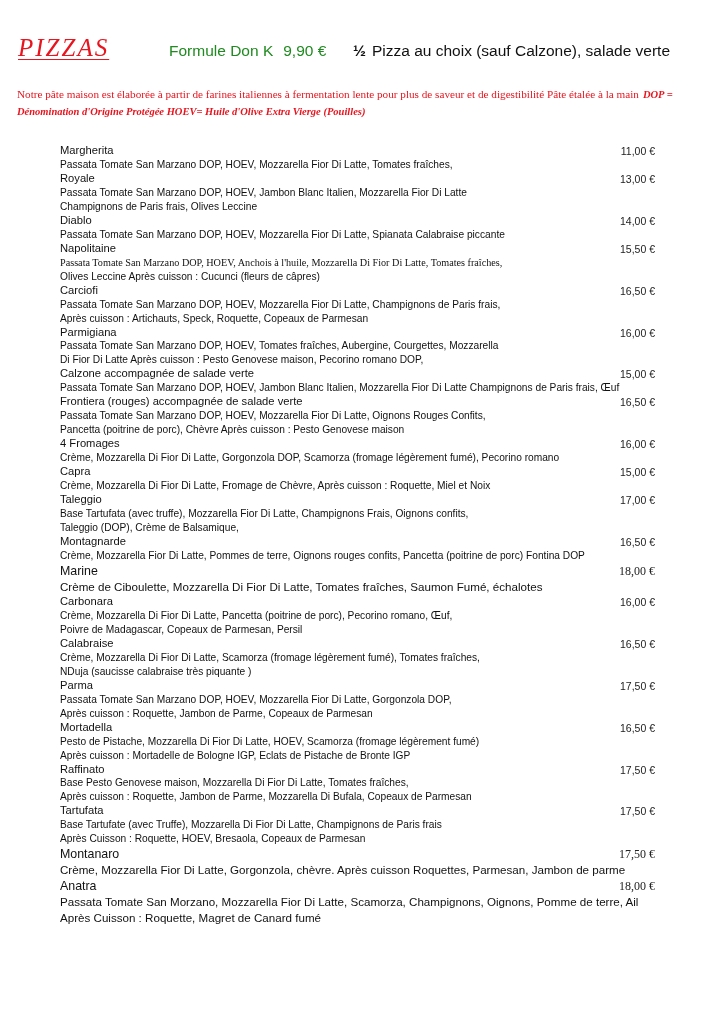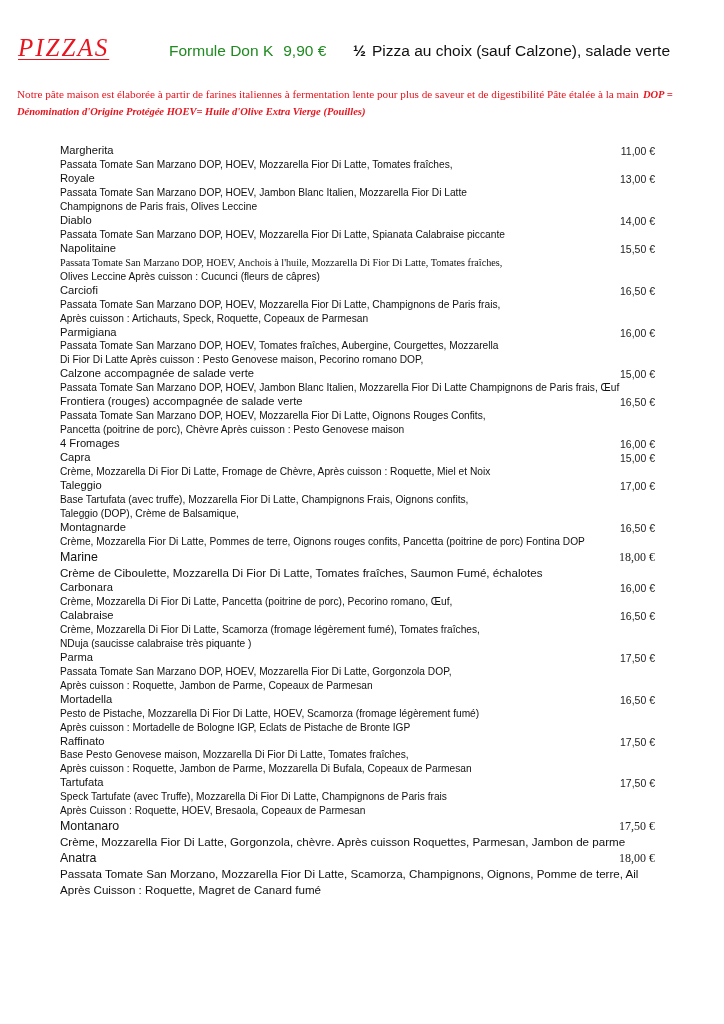--- a/index.html
+++ b/index.html
@@ -81,20 +81,21 @@
     </div>
     <div class="item">
       <div class="name">Frontiera (rouges) accompagnée de salade verte</div>
       <div class="price-r">16,50 €</div>
       <div class="desc">Passata Tomate San Marzano DOP, HOEV, Mozzarella Fior Di Latte, Oignons Rouges Confits,</div>
       <div class="desc">Pancetta (poitrine de porc), Chèvre   Après cuisson : Pesto Genovese maison</div>
     </div>
     <div class="item">
       <div class="name">4 Fromages</div>
       <div class="price-r">16,00 €</div>
+      <div class="desc">Crème, Mozzarella Di Fior Di Latte, Gorgonzola DOP, Scamorza (fromage légèrement fumé), Pecorino romano</div>
     </div>
     <div class="item">
       <div class="name">Capra</div>
       <div class="price-r">15,00 €</div>
       <div class="desc">Crème, Mozzarella Di Fior Di Latte, Fromage de Chèvre, Après cuisson : Roquette, Miel et Noix</div>
     </div>
     <div class="item">
       <div class="name">Taleggio</div>
       <div class="price-r">17,00 €</div>
       <div class="desc">Base Tartufata (avec truffe), Mozzarella Fior Di Latte, Champignons Frais, Oignons confits,</div>
@@ -107,20 +108,21 @@
     </div>
     <div class="item large">
       <div class="name">Marine</div>
       <div class="price-r">18,00 €</div>
       <div class="desc">Crème de Ciboulette, Mozzarella Di Fior Di Latte, Tomates fraîches, Saumon Fumé, échalotes</div>
     </div>
     <div class="item">
       <div class="name">Carbonara</div>
       <div class="price-r">16,00 €</div>
       <div class="desc">Crème, Mozzarella Di Fior Di Latte, Pancetta (poitrine de porc), Pecorino romano, Œuf,</div>
+      <div class="desc">Poivre de Madagascar, Copeaux de Parmesan, Persil</div>
     </div>
     <div class="item">
       <div class="name">Calabraise</div>
       <div class="price-r">16,50 €</div>
       <div class="desc">Crème, Mozzarella Di Fior Di Latte, Scamorza (fromage légèrement fumé), Tomates fraîches,</div>
       <div class="desc">NDuja (saucisse calabraise très piquante )</div>
     </div>
     <div class="item">
       <div class="name">Parma</div>
       <div class="price-r">17,50 €</div>
@@ -135,21 +137,21 @@
     </div>
     <div class="item">
       <div class="name">Raffinato</div>
       <div class="price-r">17,50 €</div>
       <div class="desc">Base Pesto Genovese maison, Mozzarella Di Fior Di Latte, Tomates fraîches,</div>
       <div class="desc">Après cuisson : Roquette, Jambon de Parme, Mozzarella Di Bufala, Copeaux de Parmesan</div>
     </div>
     <div class="item">
       <div class="name">Tartufata</div>
       <div class="price-r">17,50 €</div>
-      <div class="desc">Speck Tartufate (avec Truffe), Mozzarella Di Fior Di Latte, Champignons de Paris frais</div>
+      <div class="desc">Base Tartufate (avec Truffe), Mozzarella Di Fior Di Latte, Champignons de Paris frais</div>
       <div class="desc">Après Cuisson : Roquette, HOEV, Bresaola, Copeaux de Parmesan</div>
     </div>
     <div class="item large">
       <div class="name">Montanaro</div>
       <div class="price-r">17,50 €</div>
       <div class="desc">Crème, Mozzarella Fior Di Latte, Gorgonzola, chèvre. Après cuisson Roquettes, Parmesan, Jambon de parme</div>
     </div>
     <div class="item large">
       <div class="name">Anatra</div>
       <div class="price-r">18,00 €</div>

